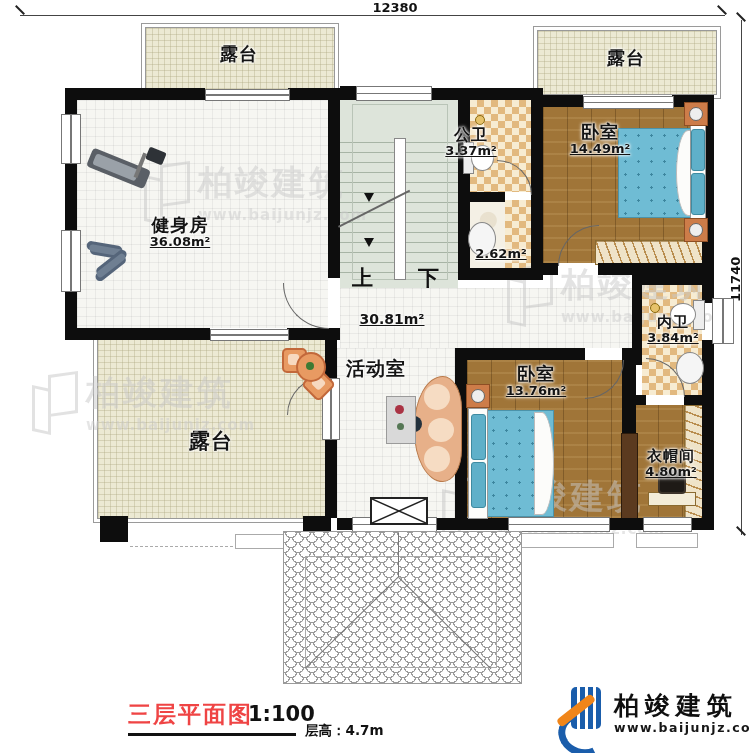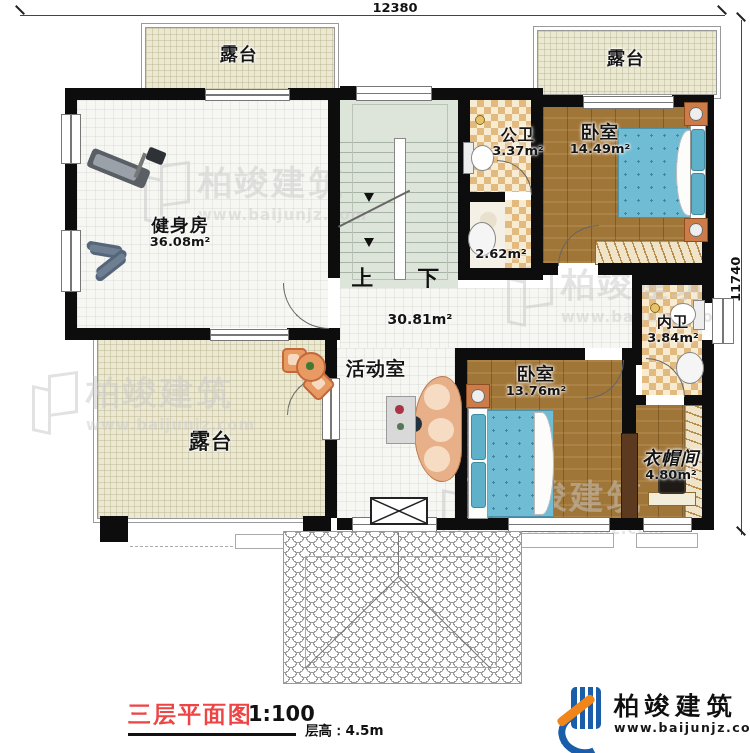--- a/index.html
+++ b/index.html
@@ -31,21 +31,21 @@
   
   .win-h{position:absolute;background:#fff;border:1px solid #777;
     background-image:linear-gradient(180deg,transparent 44%,#777 44% 56%,transparent 56%);}
   .win-v{position:absolute;background:#fff;border:1px solid #777;
     background-image:linear-gradient(90deg,transparent 44%,#777 44% 56%,transparent 56%);}
   .arc{position:absolute;border:1px solid #666;}
   
   .lbl{position:absolute;text-align:center;color:#141414;font-weight:bold;line-height:1.12;
     text-shadow:0 0 2px #fff,0 0 3px #fff,0 0 4px rgba(255,255,255,.9);}
   .rname{font-size:18px;letter-spacing:1px;}
-  .rarea{font-size:13px;}
+  .rarea{font-size:13px;text-decoration:underline;}
   .dim{position:absolute;font-weight:bold;color:#111;font-size:13px;}
   .dline{position:absolute;background:#444;}
   .tick{position:absolute;width:12px;height:2px;background:#222;transform:rotate(45deg);}
   
   .toilet-bowl{position:absolute;background:#fff;border:1px solid #888;border-radius:50%;}
   .toilet-tank{position:absolute;background:#eee;border:1px solid #888;}
   .sink{position:absolute;background:#f5f5f5;border:1px solid #888;border-radius:50%;}
   .dot{position:absolute;border-radius:50%;background:#e6c26a;border:1px solid #8a6a10;}
   .nstand{position:absolute;background:#cd7c49;border:1px solid #8d4e24;}
   .nstand:after{content:"";position:absolute;left:50%;top:50%;width:12px;height:12px;margin:-7px 0 0 -7px;
@@ -295,55 +295,55 @@
     <svg width="54" height="24" style="position:absolute;left:0;top:0;">
         <line x1="0" y1="0" x2="54" y2="24" stroke="#222" stroke-width="1.5"></line>
         <line x1="54" y1="0" x2="0" y2="24" stroke="#222" stroke-width="1.5"></line>
       </svg>
   </div>
 
   <div class="lbl" style="left:132px;top:215px;width:96px;">
     <div class="rname">健身房</div>
     <div class="rarea">36.08m²</div>
   </div>
-  <div class="lbl" style="left:481px;top:126px;width:74px;">
+  <div class="lbl" style="left:434px;top:126px;width:74px;">
     <div class="rname" style="font-size:16px;">公卫</div>
     <div class="rarea">3.37m²</div>
   </div>
   <div class="lbl" style="left:466px;top:247px;width:70px;">
     <div class="rarea">2.62m²</div>
   </div>
   <div class="lbl" style="left:548px;top:122px;width:104px;">
     <div class="rname">卧室</div>
     <div class="rarea">14.49m²</div>
   </div>
   <div class="lbl" style="left:642px;top:314px;width:62px;">
     <div class="rname" style="font-size:15px;">内卫</div>
     <div class="rarea">3.84m²</div>
   </div>
-  <div class="lbl" style="left:380px;top:312px;width:80px;">
+  <div class="lbl" style="left:352px;top:312px;width:80px;">
     <div class="rarea" style="font-size:14px;">30.81m²</div>
   </div>
   <div class="lbl" style="left:330px;top:358px;width:92px;">
     <div class="rname" style="font-size:19px;">活动室</div>
   </div>
   <div class="lbl" style="left:486px;top:364px;width:100px;">
     <div class="rname">卧室</div>
     <div class="rarea">13.76m²</div>
   </div>
   <div class="lbl" style="left:634px;top:448px;width:74px;">
-    <div class="rname" style="font-size:18px;font-style:italic;">衣帽间</div>
+    <div class="rname" style="font-size:15px;">衣帽间</div>
     <div class="rarea">4.80m²</div>
   </div>
 
   <div class="f-title">三层平面图</div>
   <div class="f-scale">1:100</div>
   <div class="f-underline"></div>
   <div class="f-info" style="left:305px;top:722px;">
-    <span>层高：</span><span>4.5m</span>
+    <span>层高：</span><span>4.7m</span>
   </div>
   <div class="logo">
     <div class="logo-icon">
       <div class="li-swoosh"></div>
       <div class="li-main"></div>
       <div class="li-slash"></div>
     </div>
     <div>
       <div class="logo-name">柏竣建筑</div>
       <div class="logo-url">www.baijunjz.com</div>

